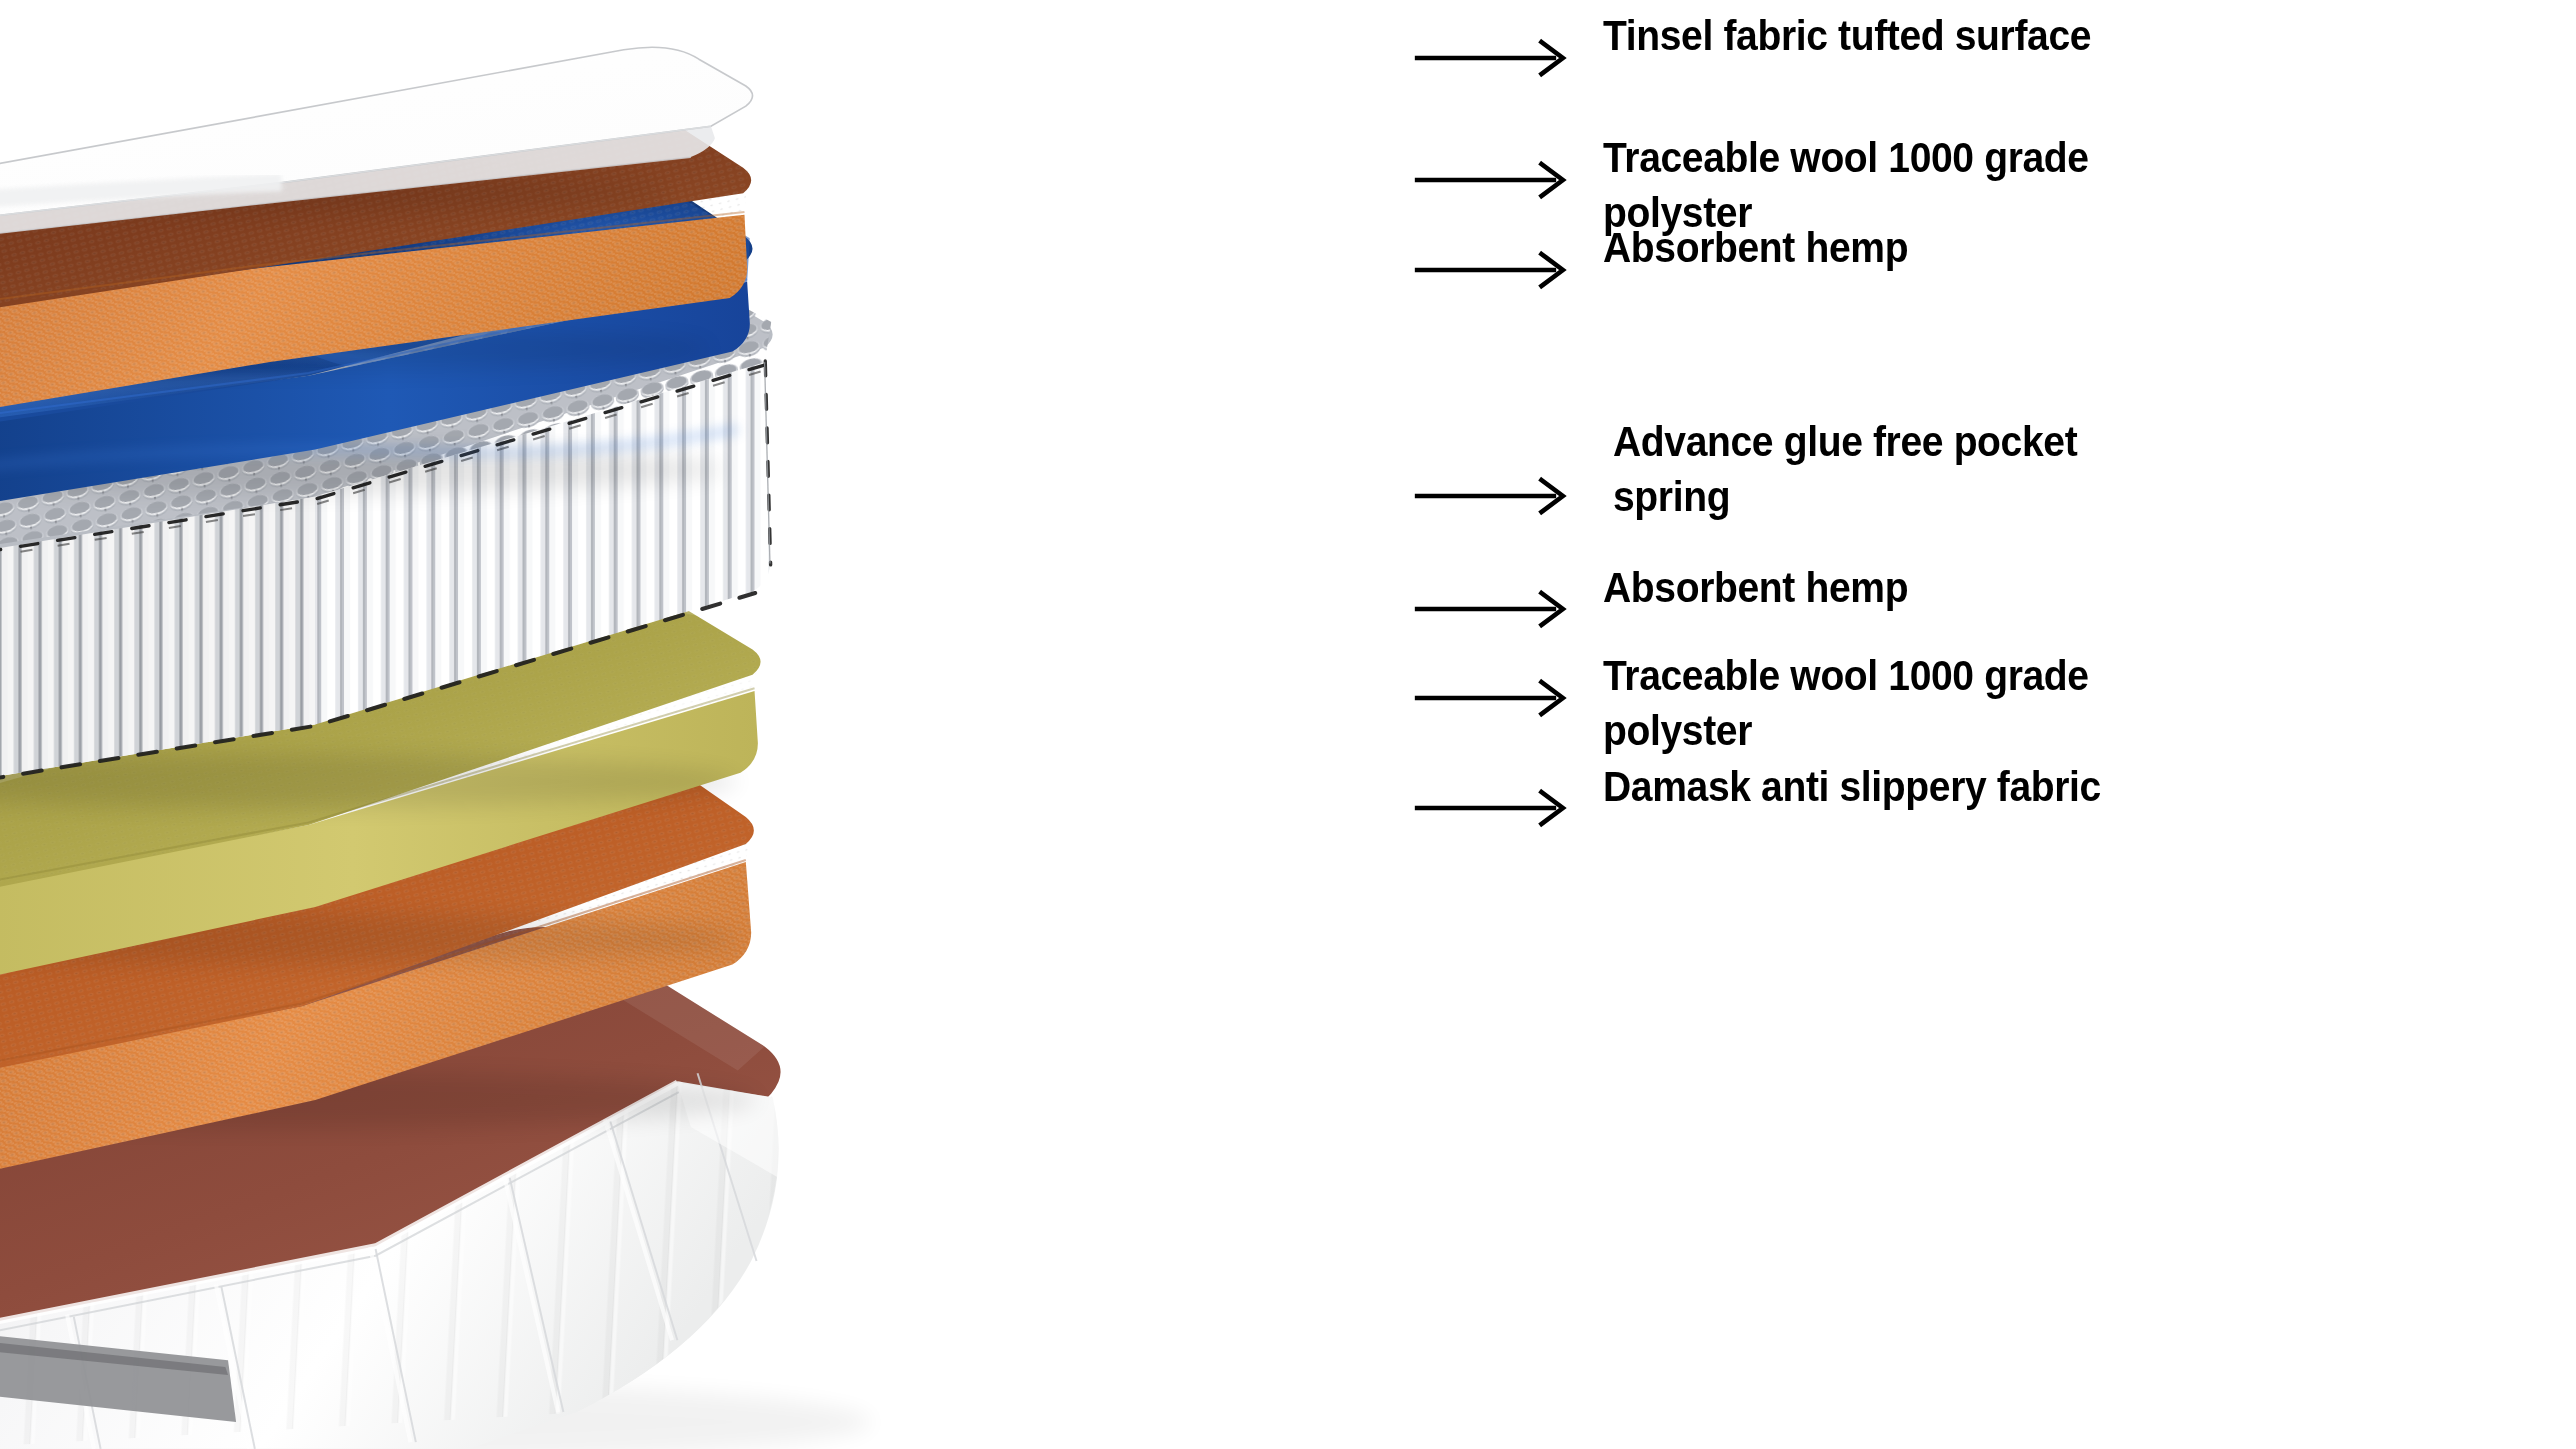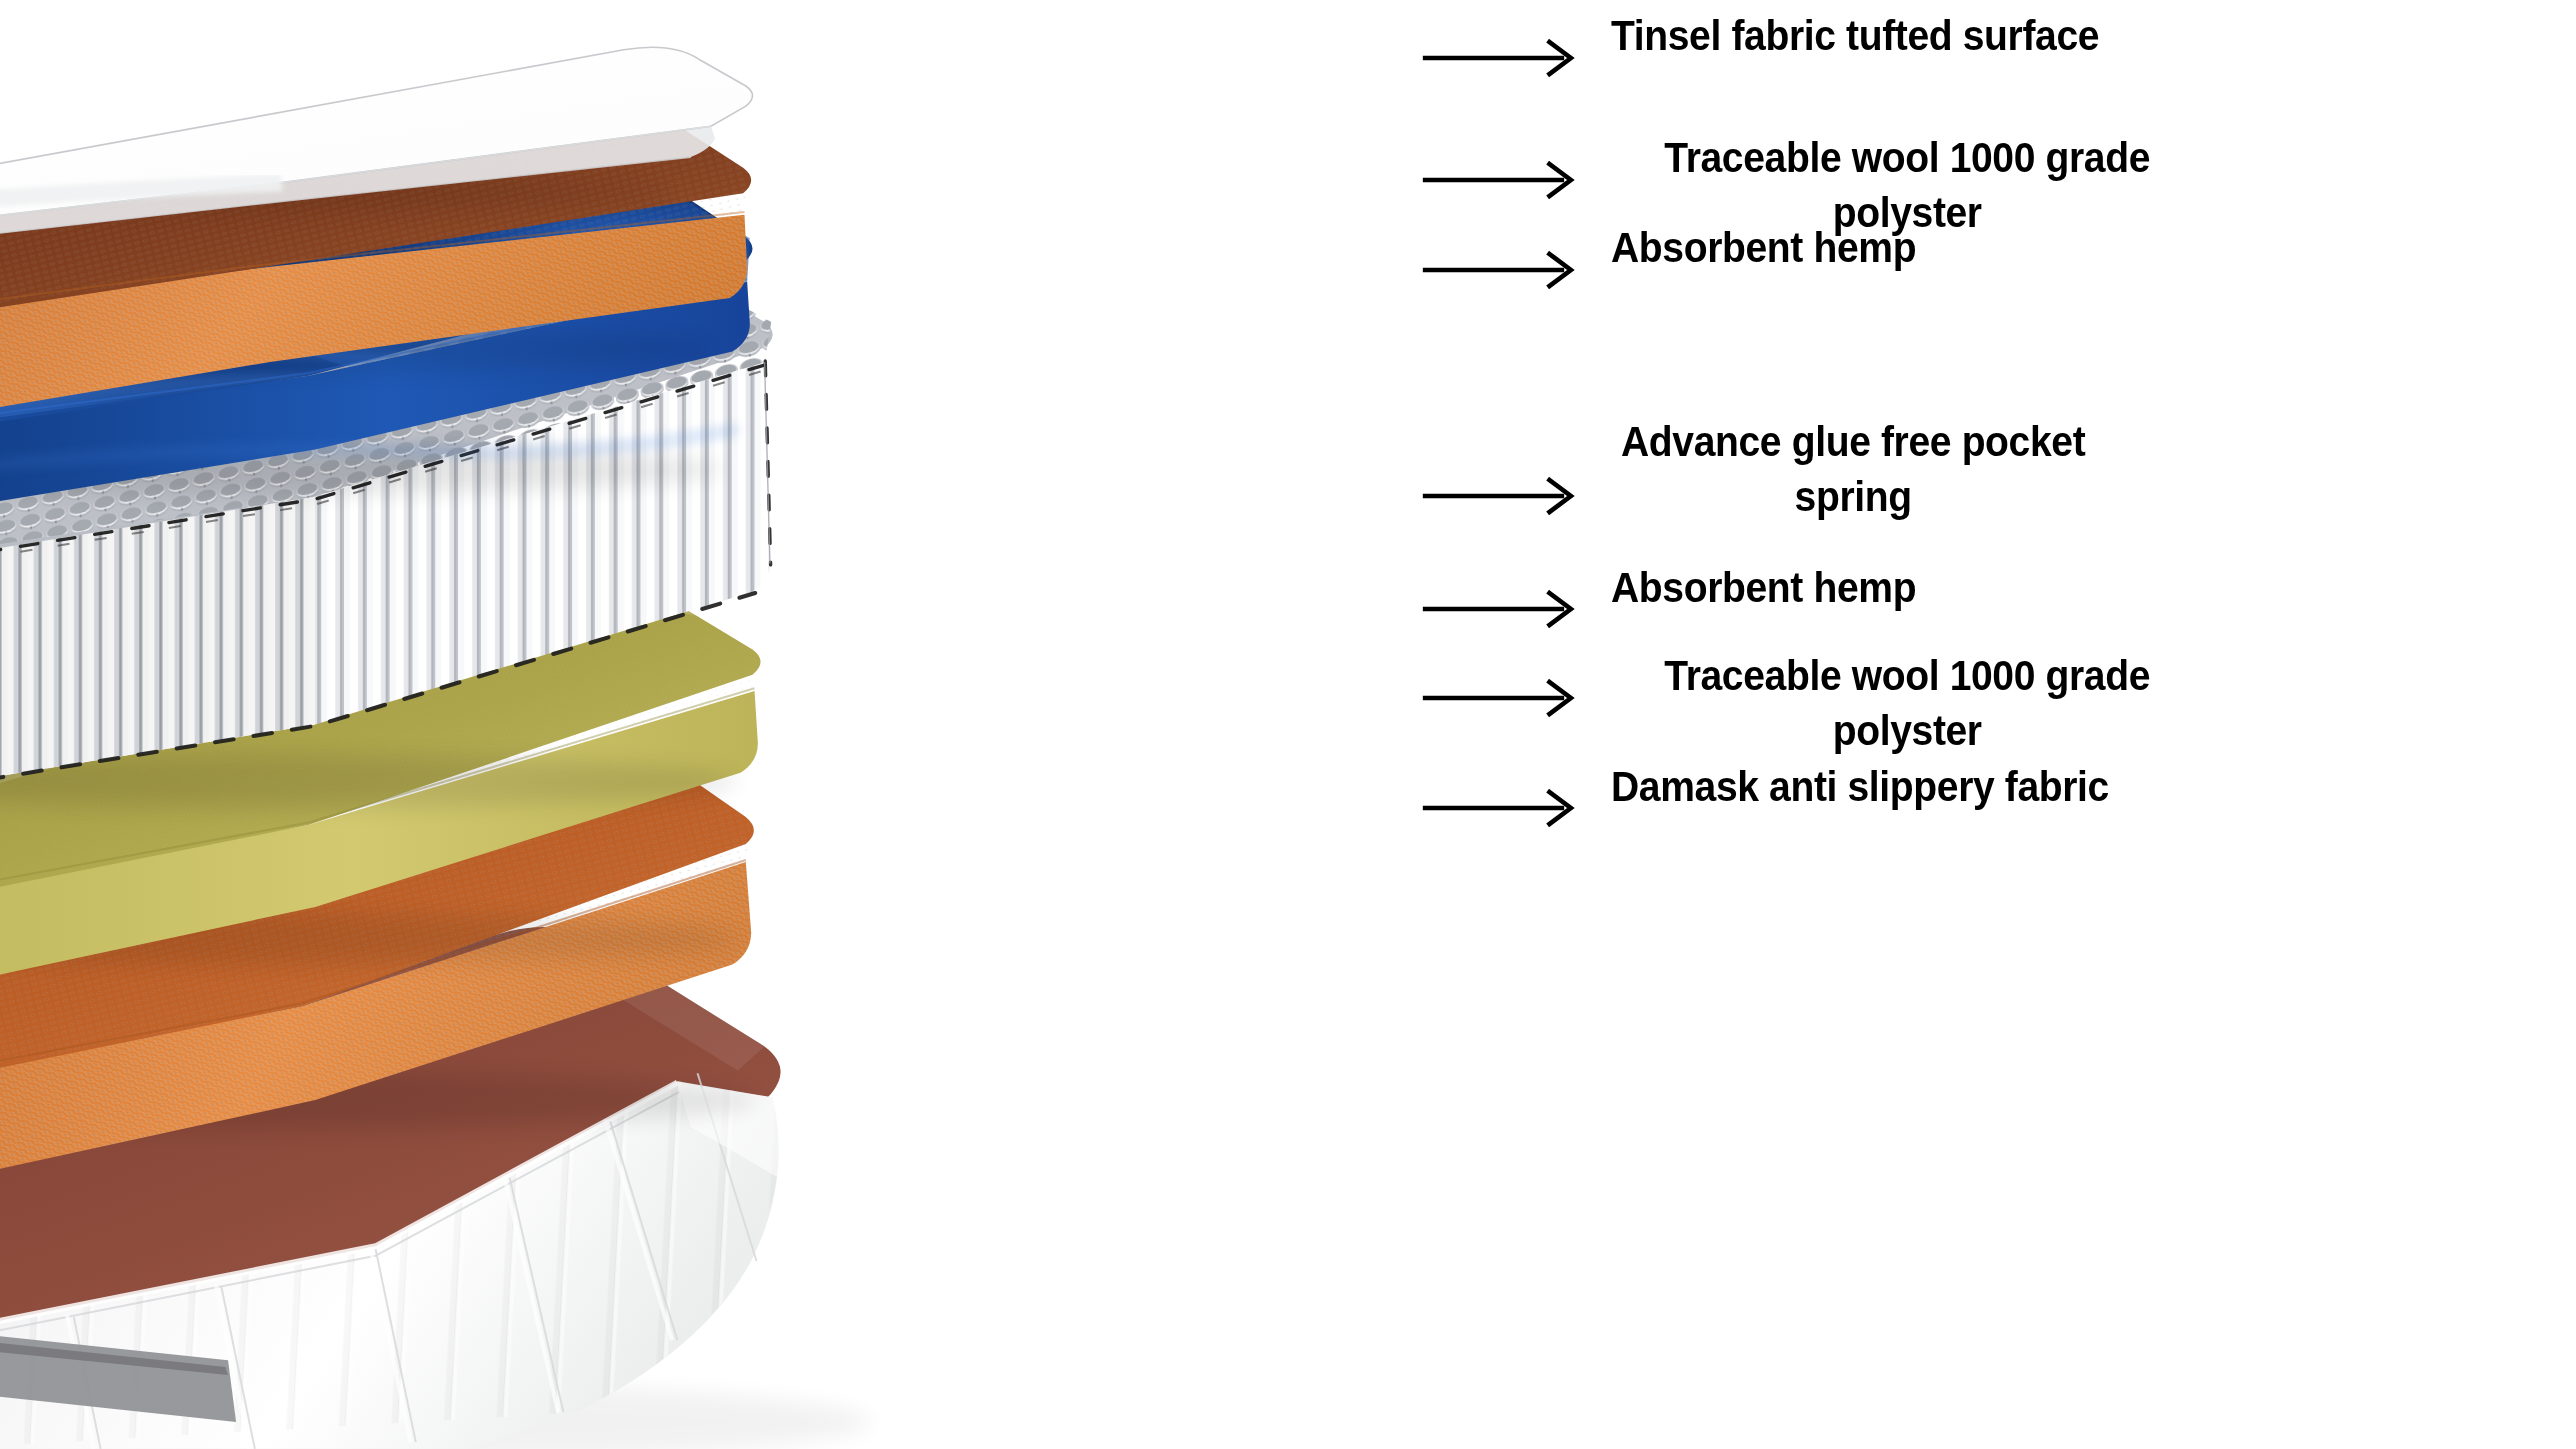--- a/index.html
+++ b/index.html
@@ -10,21 +10,21 @@
   }
 
   
   #illustration{
     position:absolute;left:0;top:0;width:1442px;height:1449px;
     overflow:hidden;
   }
   #illoSvg{position:absolute;left:0;top:0;}
 
   
-  #callouts{position:absolute;left:16px;top:0;width:2232px;height:1449px;text-align:center;}
+  #callouts{position:absolute;left:8px;top:0;width:2232px;height:1449px;}
   .arrow-wrap{position:absolute;}
   .lbl{
     position:absolute;
     font-weight:bold;
     color:#000000;
     font-size:42px;
     line-height:1.30;
     letter-spacing:-0.4px;
     white-space:pre-line;
     transform:scaleX(0.93);

